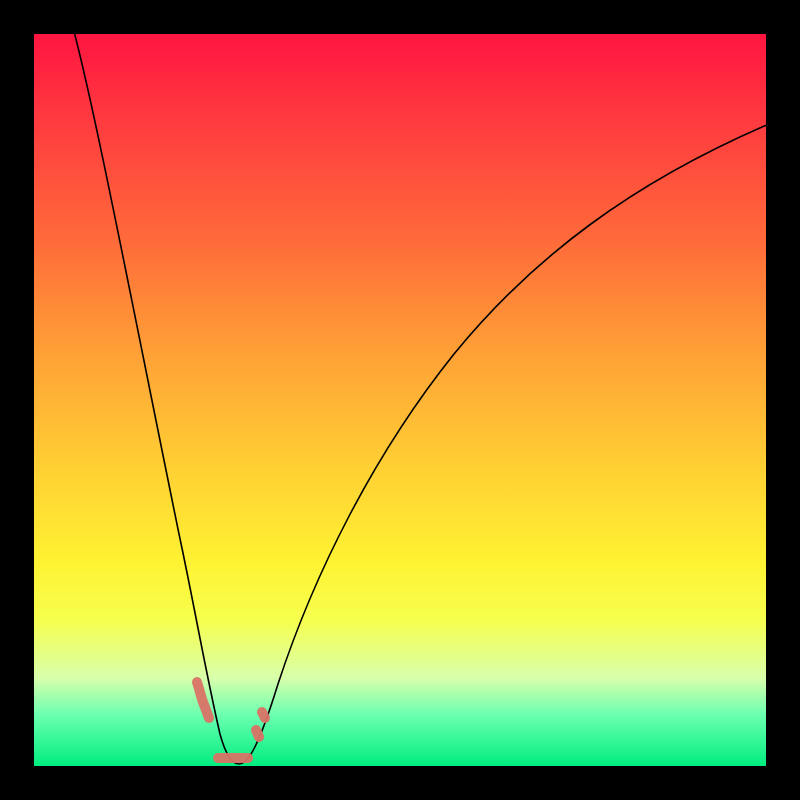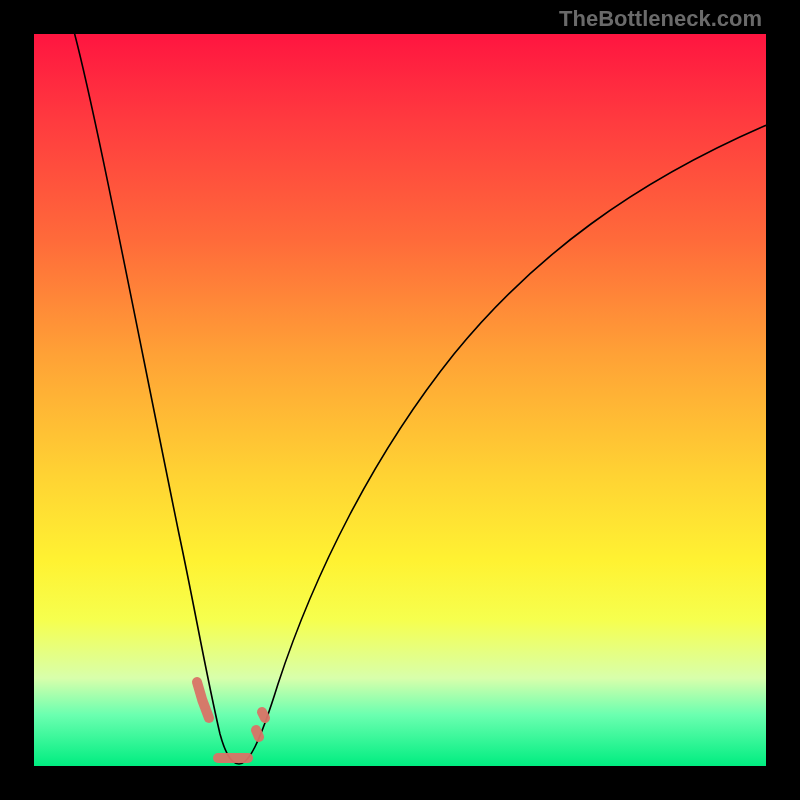--- a/index.html
+++ b/index.html
@@ -101,14 +101,13 @@
       <path class="marker" d="M 184 724
                L 214 724"></path>
 
       <path class="marker" d="M 228 678 L 231 684"></path>
 
       <path class="marker" d="M 222 696 L 225 703"></path>
 
     </svg>
   </div>
 
-  <div class="watermark">TheBottleneck.com</div>
 </div>
 
 </body></html>

